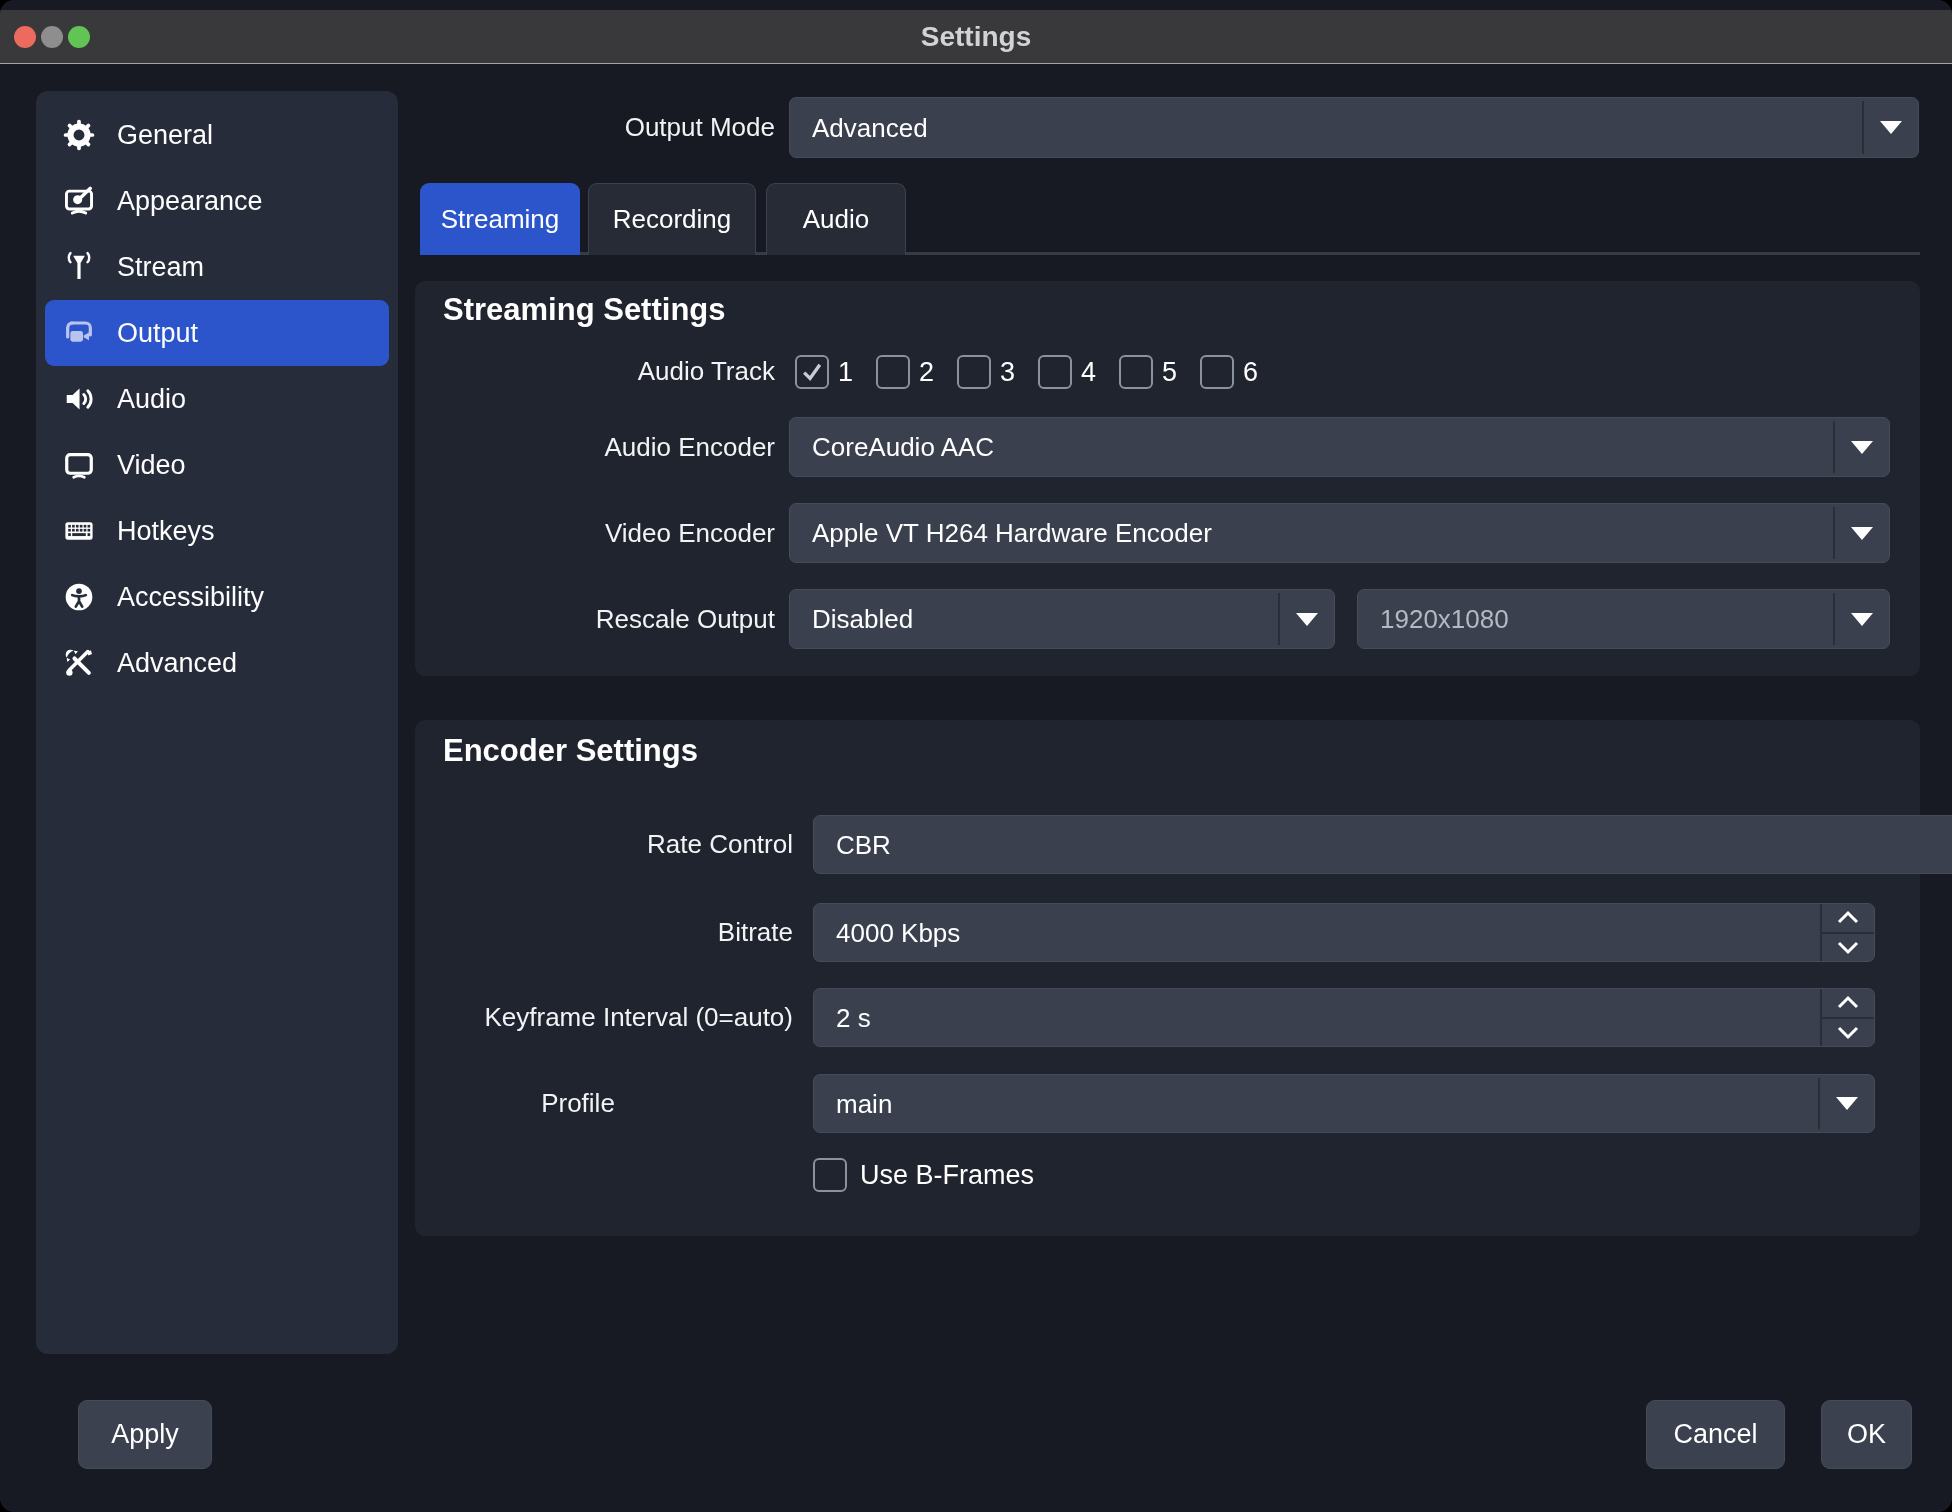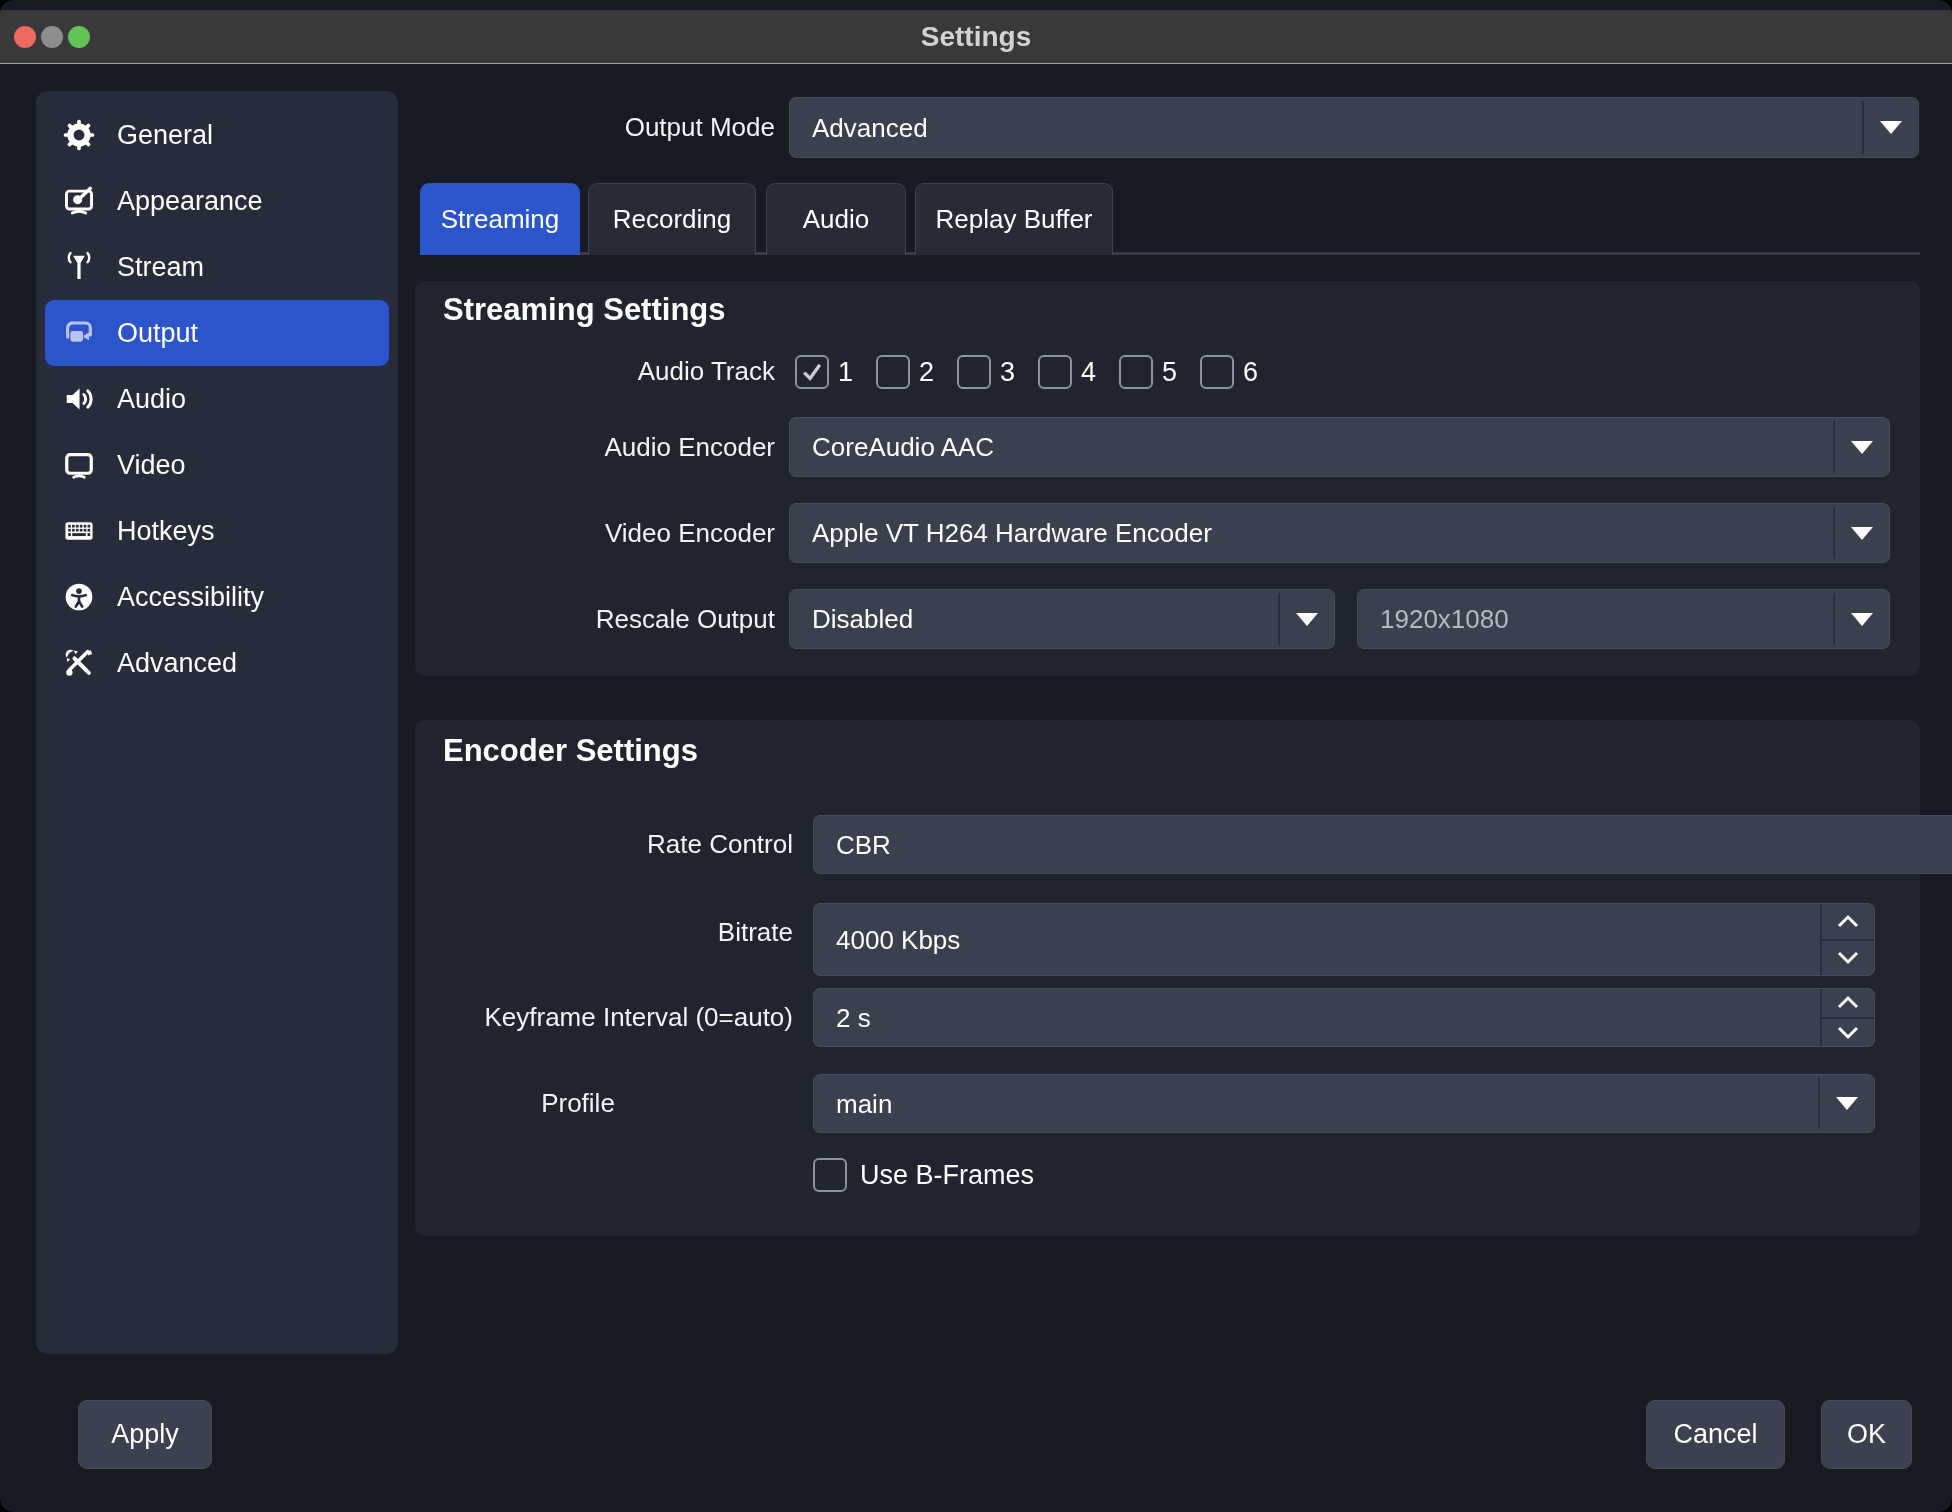--- a/index.html
+++ b/index.html
@@ -214,23 +214,20 @@
   <div class="tabline"></div>
   <div class="tab active" style="left:420px; width:160px;">
       <span>Streaming</span>
     </div>
   <div class="tab inactive" style="left:588px; width:168px;">
       <span>Recording</span>
     </div>
   <div class="tab inactive" style="left:766px; width:140px;">
       <span>Audio</span>
     </div>
-  <div class="tab inactive" style="left:915px; width:198px;">
-      <span>Replay Buffer</span>
-    </div>
 
   <section class="panel" style="left:415px; top:281px; width:1505px; height:395px;"></section>
   <h2 class="panel-h" style="left:443px; top:292px;">Streaming Settings</h2>
 
   <span class="rlabel" style="left:345px; top:371px;">Audio Track</span>
   <div class="track" style="left:795px; top:372px;">
     <span class="cb checked">
         <svg width="26" height="26" viewBox="0 0 20 20">
           <polyline points="4,10.5 8.5,15 16,4.5" fill="none" stroke="#c7cbd2" stroke-width="2.6"></polyline>
         </svg>
@@ -293,21 +290,21 @@
 
   <span class="rlabel" style="left:363px; top:844px;">Rate Control</span>
   <div class="dd" style="left:813px; top:815px; width:1280px; height:59px;">
     <span class="val">CBR</span>
     <span class="arrowzone">
         <span class="tri"></span>
       </span>
   </div>
 
   <span class="rlabel" style="left:363px; top:932px;">Bitrate</span>
-  <div class="spin" style="left:813px; top:903px; width:1062px; height:73px;">
+  <div class="spin" style="left:813px; top:903px; width:1062px; height:59px;">
     <span class="val">4000 Kbps</span>
     <span class="btns">
       <span class="sbtn up">
           <svg width="24" height="15" viewBox="0 0 24 15">
             <polyline points="3,12 12,3 21,12" fill="none" stroke="#fff" stroke-width="3"></polyline>
           </svg>
         </span>
       <span class="sbtn">
           <svg width="24" height="15" viewBox="0 0 24 15">
             <polyline points="3,3 12,12 21,3" fill="none" stroke="#fff" stroke-width="3"></polyline>

